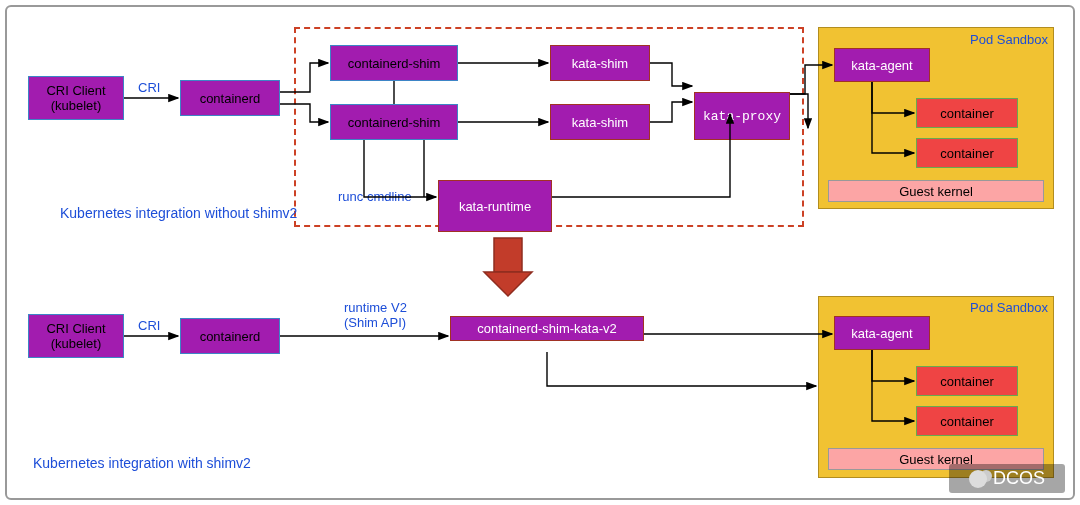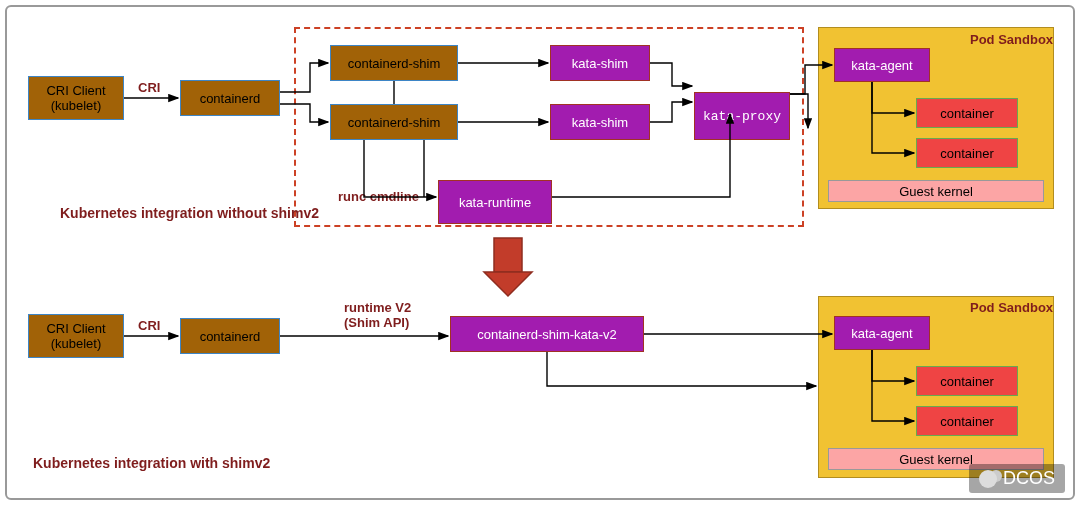--- a/index.html
+++ b/index.html
@@ -22,61 +22,60 @@
   }
   .box {
     position: absolute;
     border: 1.5px solid;
     display: flex;
     align-items: center;
     justify-content: center;
     text-align: center;
     padding: 2px 4px;
   }
-  .blue { background:#a16207; border-color:#3d85c6; color:#000; }
+  .blue { background:#a21caf; border-color:#3d85c6; color:#000; }
   .red  { background:#a21caf; border-color:#a13224; color:#fff; }
   .green{ background:#ef4444; border-color:#6aa84f; color:#000; }
   .yellow-sandbox{
     position:absolute;
     background:#f1c232;
     border:1.5px solid #b28d1f;
   }
   .grey {
     position:absolute;
     background:#fca5a5;
     border:1.5px solid #999;
     display:flex;align-items:center;justify-content:center;
     color:#000;
   }
   .dashed {
     position:absolute;
     border:2px dashed #cc4125;
   }
   .label {
     position:absolute;
-    color:#7f1d1d;
+    color:#1d4ed8;
     background:transparent;
     white-space:nowrap;
-    font-weight:bold;
   }
   svg.arrows{
     position:absolute;
     left:0;top:0;
     width:1080px;height:505px;
     pointer-events:none;
   }
   .watermark{
     position:absolute;
     right:15px;bottom:12px;
     display:flex;align-items:center;gap:6px;
     color:#fff;
     font-size:18px;
     font-weight:500;
     background:rgba(0,0,0,0.35);
-    padding:4px 10px;
+    padding:4px 20px;
     border-radius:3px;
   }
   .watermark .circ{
     width:18px;height:18px;border-radius:50%;
     background:#ddd;display:inline-block;
     box-shadow:8px -3px 0 -3px #ccc;
   }
 </style>
 </head>
 <body>
@@ -97,21 +96,21 @@
 <div class="box blue" style="left:330px; top:104px; width:128px; height:36px;">containerd-shim</div>
 
 <div class="box red" style="left:550px; top:45px; width:100px; height:36px;">kata-shim</div>
 
 <div class="box red" style="left:550px; top:104px; width:100px; height:36px;">kata-shim</div>
 
 <div class="box red" style="left:694px; top:92px; width:96px; height:48px;font-family:Liberation Mono, monospace;">kata-proxy</div>
 
 <div class="label" style="left:338px; top:189px;">runc cmdline</div>
 
-<div class="box red" style="left:438px; top:180px; width:114px; height:44px;">kata-runtime</div>
+<div class="box red" style="left:438px; top:180px; width:114px; height:52px;">kata-runtime</div>
 
 <div class="yellow-sandbox" style="left:818px; top:27px; width:236px; height:182px;"></div>
 <div class="label" style="left:970px; top:32px;">Pod Sandbox</div>
 
 <div class="box red" style="left:834px; top:48px; width:96px; height:34px;">kata-agent</div>
 
 <div class="box green" style="left:916px; top:98px; width:102px; height:30px;">container</div>
 <div class="box green" style="left:916px; top:138px; width:102px; height:30px;">container</div>
 
 <div class="grey" style="left:828px; top:180px; width:216px; height:22px;">Guest kernel</div>
@@ -121,21 +120,21 @@
 <div class="box blue" style="left:28px; top:314px; width:96px; height:44px; white-space:pre;">CRI Client
 (kubelet)</div>
 
 <div class="label" style="left:138px; top:318px;">CRI</div>
 
 <div class="box blue" style="left:180px; top:318px; width:100px; height:36px;">containerd</div>
 
 <div class="label" style="left:344px; top:300px; white-space:pre;">runtime V2
 (Shim API)</div>
 
-<div class="box red" style="left:450px; top:316px; width:194px; height:36px;">containerd-shim-kata-v2</div>
+<div class="box red" style="left:450px; top:316px; width:194px; height:25px;">containerd-shim-kata-v2</div>
 
 <div class="yellow-sandbox" style="left:818px; top:296px; width:236px; height:182px;"></div>
 <div class="label" style="left:970px; top:300px;">Pod Sandbox</div>
 
 <div class="box red" style="left:834px; top:316px; width:96px; height:34px;">kata-agent</div>
 
 <div class="box green" style="left:916px; top:366px; width:102px; height:30px;">container</div>
 <div class="box green" style="left:916px; top:406px; width:102px; height:30px;">container</div>
 
 <div class="grey" style="left:828px; top:448px; width:216px; height:22px;">Guest kernel</div>

